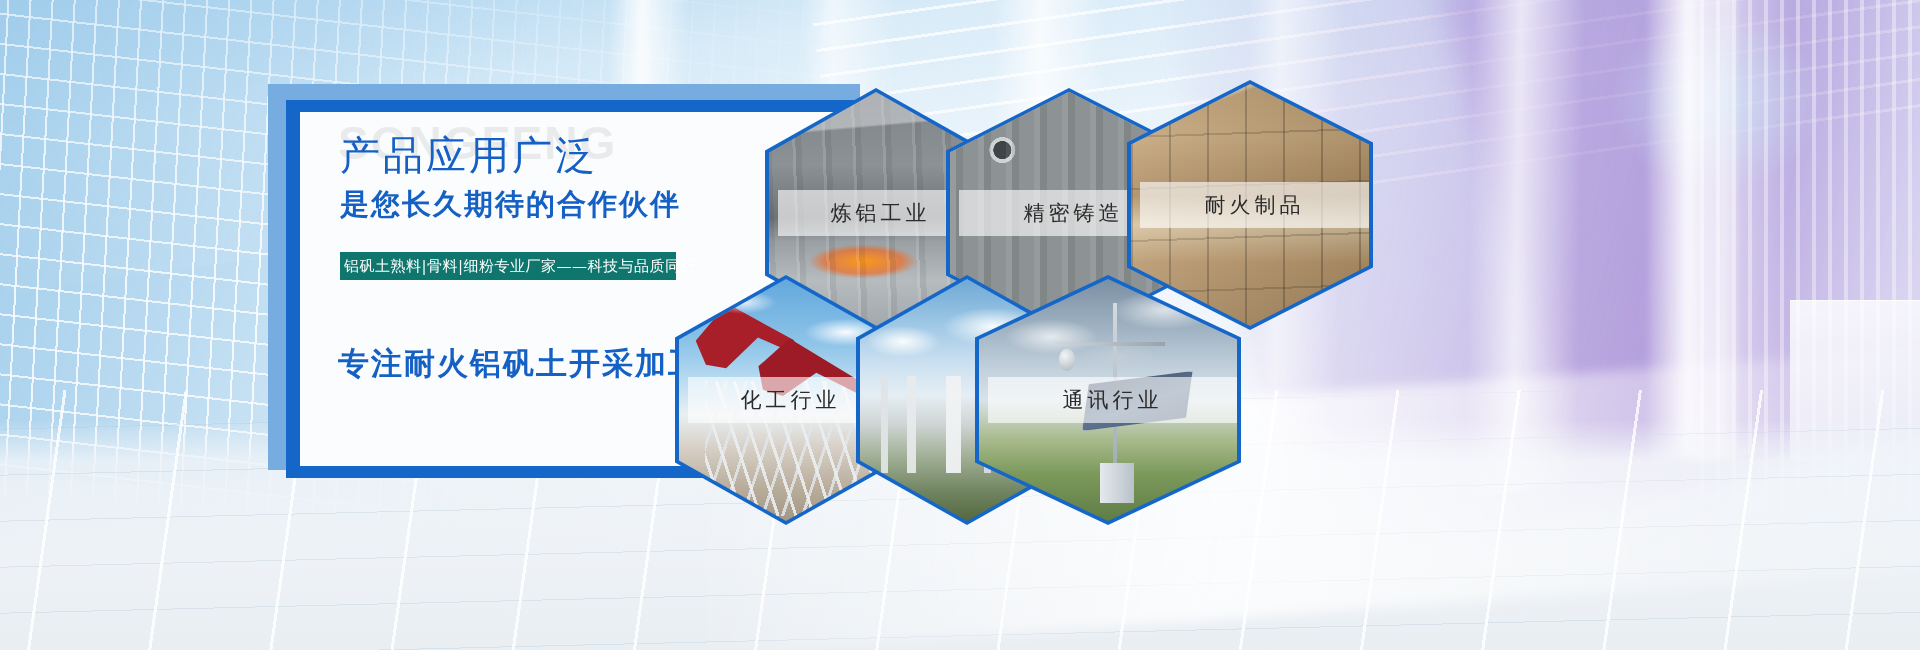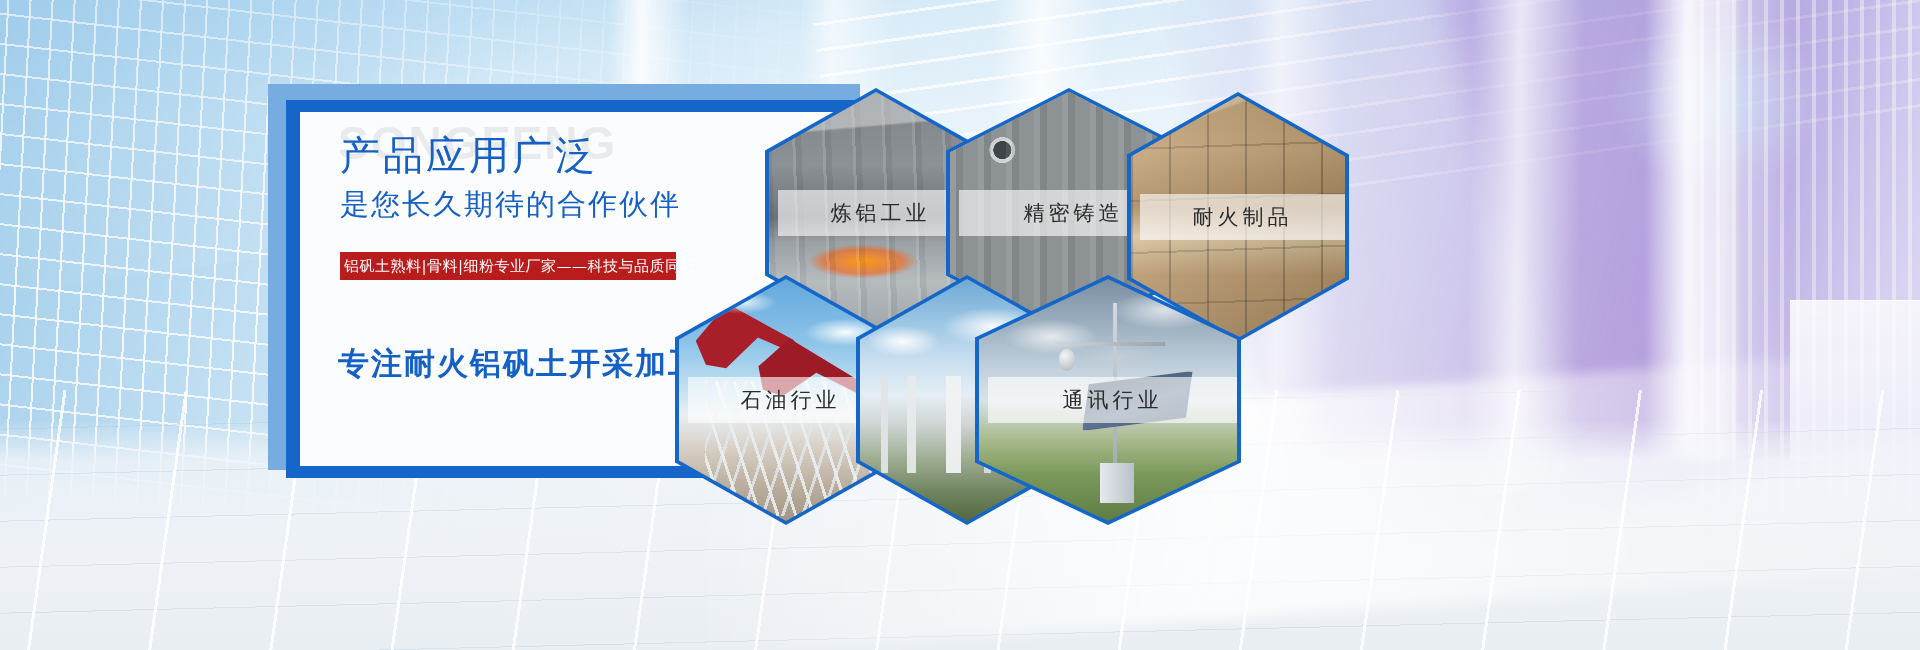--- a/index.html
+++ b/index.html
@@ -140,26 +140,26 @@
     font-size:46px;font-weight:700;letter-spacing:2px;
     color:#e9eaec;line-height:1;user-select:none;white-space:nowrap;
   }
   .head1{
     position:absolute;left:340px;top:135px;
     font-size:40px;font-weight:400;color:#1560c4;letter-spacing:3px;
     line-height:1;white-space:nowrap;
   }
   .head2{
     position:absolute;left:340px;top:190px;
-    font-size:29px;font-weight:400;color:#1560c4;letter-spacing:2px;
+    font-size:29px;font-weight:700;color:#1560c4;letter-spacing:2px;
     line-height:1;white-space:nowrap;
   }
   .orange-bar{
     position:absolute;left:340px;top:252px;width:336px;height:28px;
-    background:#b91c1c;display:flex;align-items:center;
+    background:#0f766e;display:flex;align-items:center;
   }
   .orange-bar span{
     color:#ffffff;font-size:15px;letter-spacing:.5px;white-space:nowrap;
     padding-left:4px;font-family:"DejaVu Serif","Liberation Serif",serif;
   }
   .sub1{
     position:absolute;left:340px;top:305px;
     font-size:19px;color:#1560c4;font-weight:700;letter-spacing:1px;
     line-height:1;white-space:nowrap;
   }
@@ -356,34 +356,34 @@
     </div>
   </div>
 
   <div class="hex" style="left:946px;top:88px;width:246px;height:250px;">
     <div class="hex-in">
       <div class="hex-img img-cast"></div>
       <div class="hex-label">精密铸造</div>
     </div>
   </div>
 
-  <div class="hex" style="left:1127px;top:92px;width:222px;height:250px;">
+  <div class="hex" style="left:1127px;top:80px;width:222px;height:250px;padding-left:24px;">
     <div class="hex-in">
       <div class="hex-img img-brick"></div>
       <div class="hex-label">耐火制品</div>
     </div>
   </div>
 
   <div class="hex" style="left:675px;top:275px;width:222px;height:250px;">
     <div class="hex-in">
       <div class="hex-img img-oil">
         <div class="oil-clouds"></div>
         <div class="oil-rig"></div>
       </div>
-      <div class="hex-label">石油行业</div>
+      <div class="hex-label">化工行业</div>
     </div>
   </div>
 
   <div class="hex" style="left:856px;top:275px;width:222px;height:250px;">
     <div class="hex-in">
       <div class="hex-img img-chem"></div>
     </div>
   </div>
 
   <div class="hex" style="left:975px;top:275px;width:266px;height:250px;">

